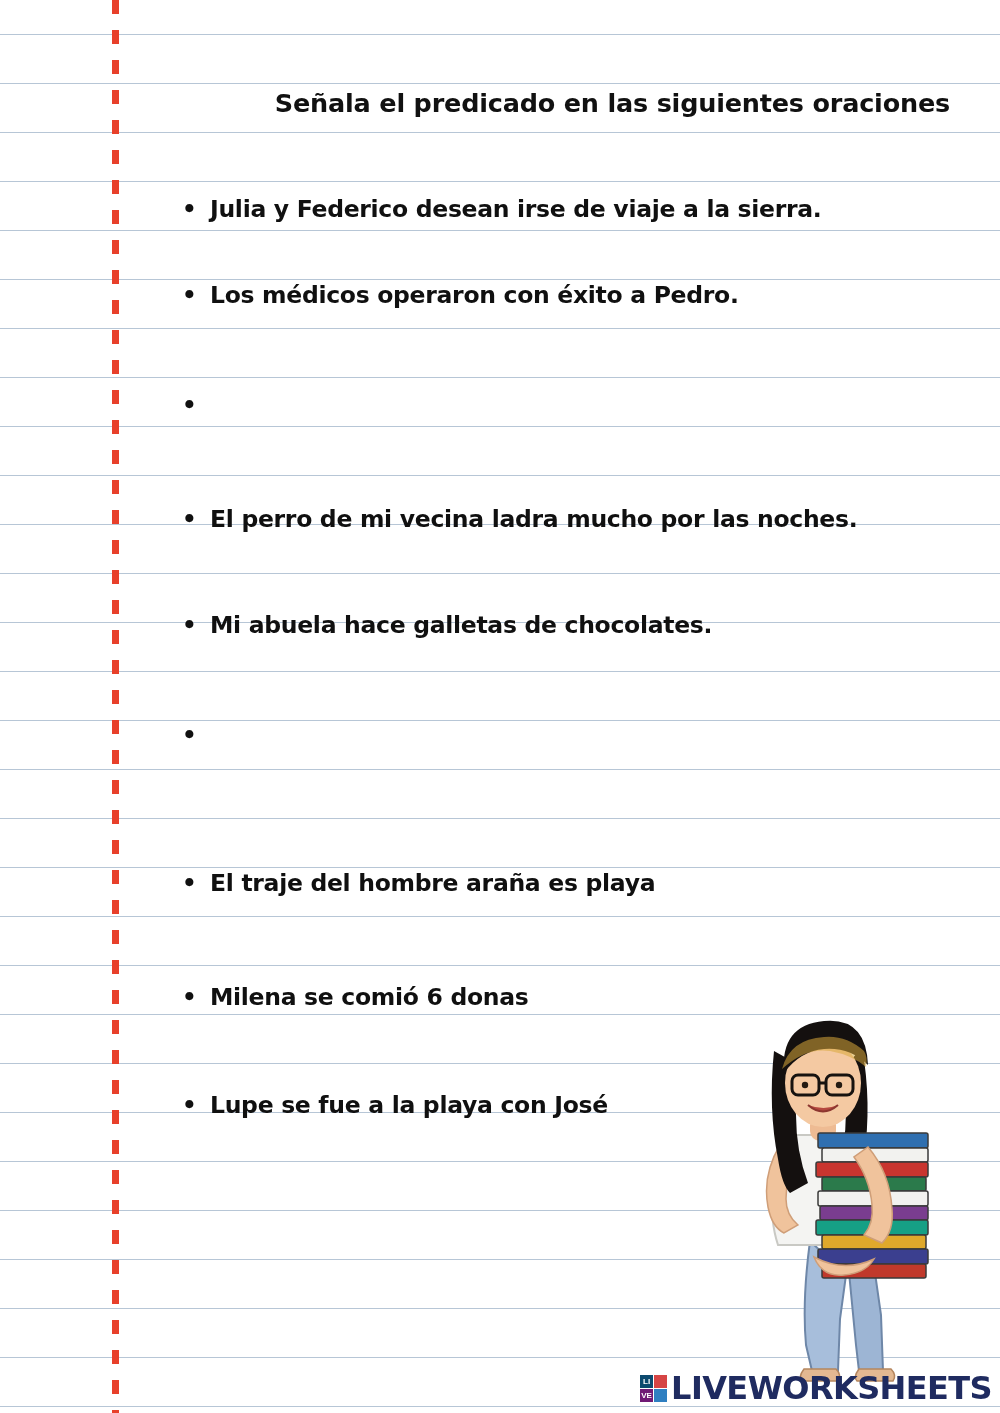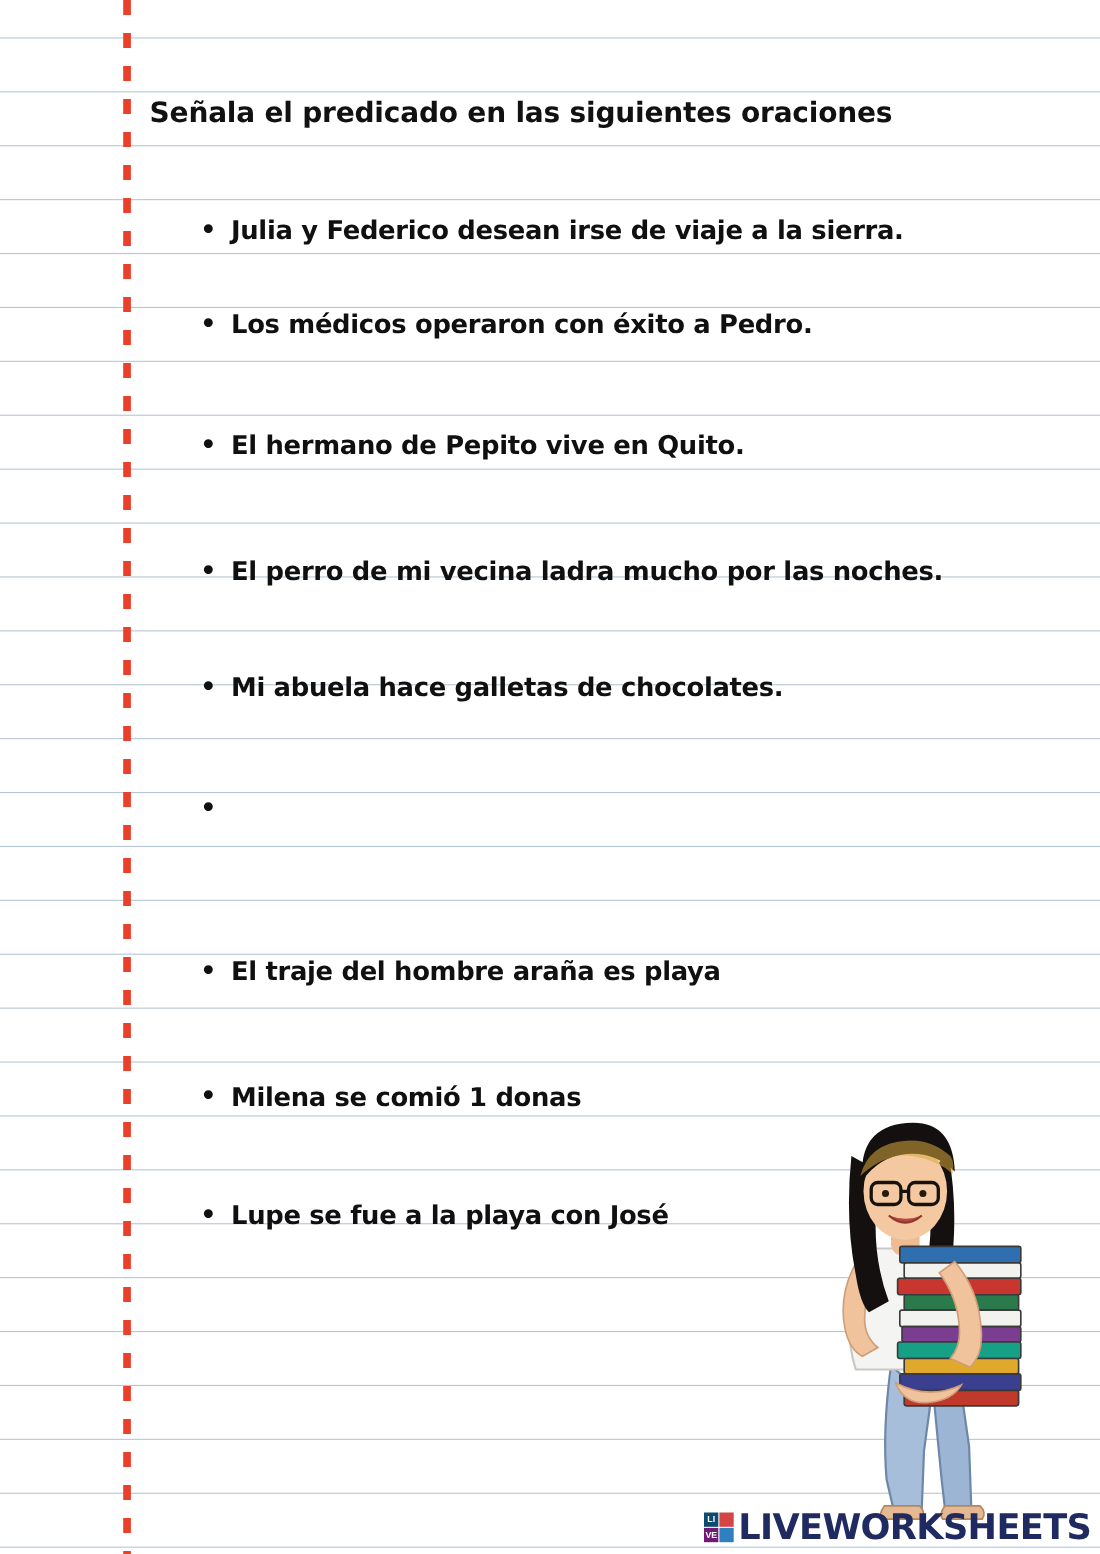--- a/index.html
+++ b/index.html
@@ -49,28 +49,28 @@
   #content {
     position: absolute;
     top: 0;
     left: 0;
     width: 1000px;
     height: 1413px;
   }
   #worksheet-title {
     position: absolute;
     top: 88px;
-    left: 136px;
+    left: 160px;
     width: 790px;
     font-family: "DejaVu Sans", sans-serif;
     font-weight: bold;
     font-size: 25.5px;
     color: #111111;
     letter-spacing: -0.2px;
-    text-align: left;
+    text-align: right;
   }
 
   #sentence-list {
     position: absolute;
     top: 190px;
     left: 178px;
     width: 760px;
     margin: 0;
     padding: 0;
     list-style: none;
@@ -178,26 +178,26 @@
   <div id="margin-line"></div>
 </div>
 
 <div id="content">
 
   <div id="worksheet-title">Señala el predicado en las siguientes oraciones</div>
 
   <ul id="sentence-list" style="position: absolute; height: 960px;">
       <li class="sentence-item" style="position: absolute; top: 0px; left: 0px; width: 760px;"><span class="bullet">•</span><span>Julia y Federico desean irse de viaje a la sierra.</span></li>
       <li class="sentence-item" style="position: absolute; top: 86px; left: 0px; width: 760px;"><span class="bullet">•</span><span>Los médicos operaron con éxito a Pedro.</span></li>
-      <li class="sentence-item" style="position: absolute; top: 196px; left: 0px; width: 760px;"><span class="bullet">•</span><span>El hermano de Pepito vive en Quito.</span></li>
+      <li class="sentence-item" style="position: absolute; top: 196px; left: 0px; width: 760px;"><span class="bullet">•</span></li>
       <li class="sentence-item" style="position: absolute; top: 310px; left: 0px; width: 760px;"><span class="bullet">•</span><span>El perro de mi vecina ladra mucho por las noches.</span></li>
       <li class="sentence-item" style="position: absolute; top: 416px; left: 0px; width: 760px;"><span class="bullet">•</span><span>Mi abuela hace galletas de chocolates.</span></li>
       <li class="sentence-item" style="position: absolute; top: 526px; left: 0px; width: 700px;"><span class="bullet">•</span></li>
       <li class="sentence-item" style="position: absolute; top: 674px; left: 0px; width: 760px;"><span class="bullet">•</span><span>El traje del hombre araña es playa</span></li>
-      <li class="sentence-item" style="position: absolute; top: 788px; left: 0px; width: 760px;"><span class="bullet">•</span><span>Milena se comió 1 donas</span></li>
+      <li class="sentence-item" style="position: absolute; top: 788px; left: 0px; width: 760px;"><span class="bullet">•</span><span>Milena se comió 6 donas</span></li>
       <li class="sentence-item" style="position: absolute; top: 896px; left: 0px; width: 760px;"><span class="bullet">•</span><span>Lupe se fue a la playa con José</span></li>
     </ul>
 
   <div id="bitmoji">
     <svg width="250" height="395" viewBox="0 0 250 395" xmlns="http://www.w3.org/2000/svg">
 
       <path d="M92 246 q-8 60 -4 104 l6 26 h26 l2 -52 6 -44 z" fill="#a7bedb"></path>
       <path d="M128 246 q6 60 10 104 l3 26 h24 l-2 -56 -6 -42 z" fill="#9db5d4"></path>
       <path d="M92 246 q-8 60 -4 104 l6 26 h26 l2 -52 6 -44 z" fill="none" stroke="#6e87a8" stroke-width="2"></path>
       <path d="M128 246 q6 60 10 104 l3 26 h24 l-2 -56 -6 -42 z" fill="none" stroke="#6e87a8" stroke-width="2"></path>

